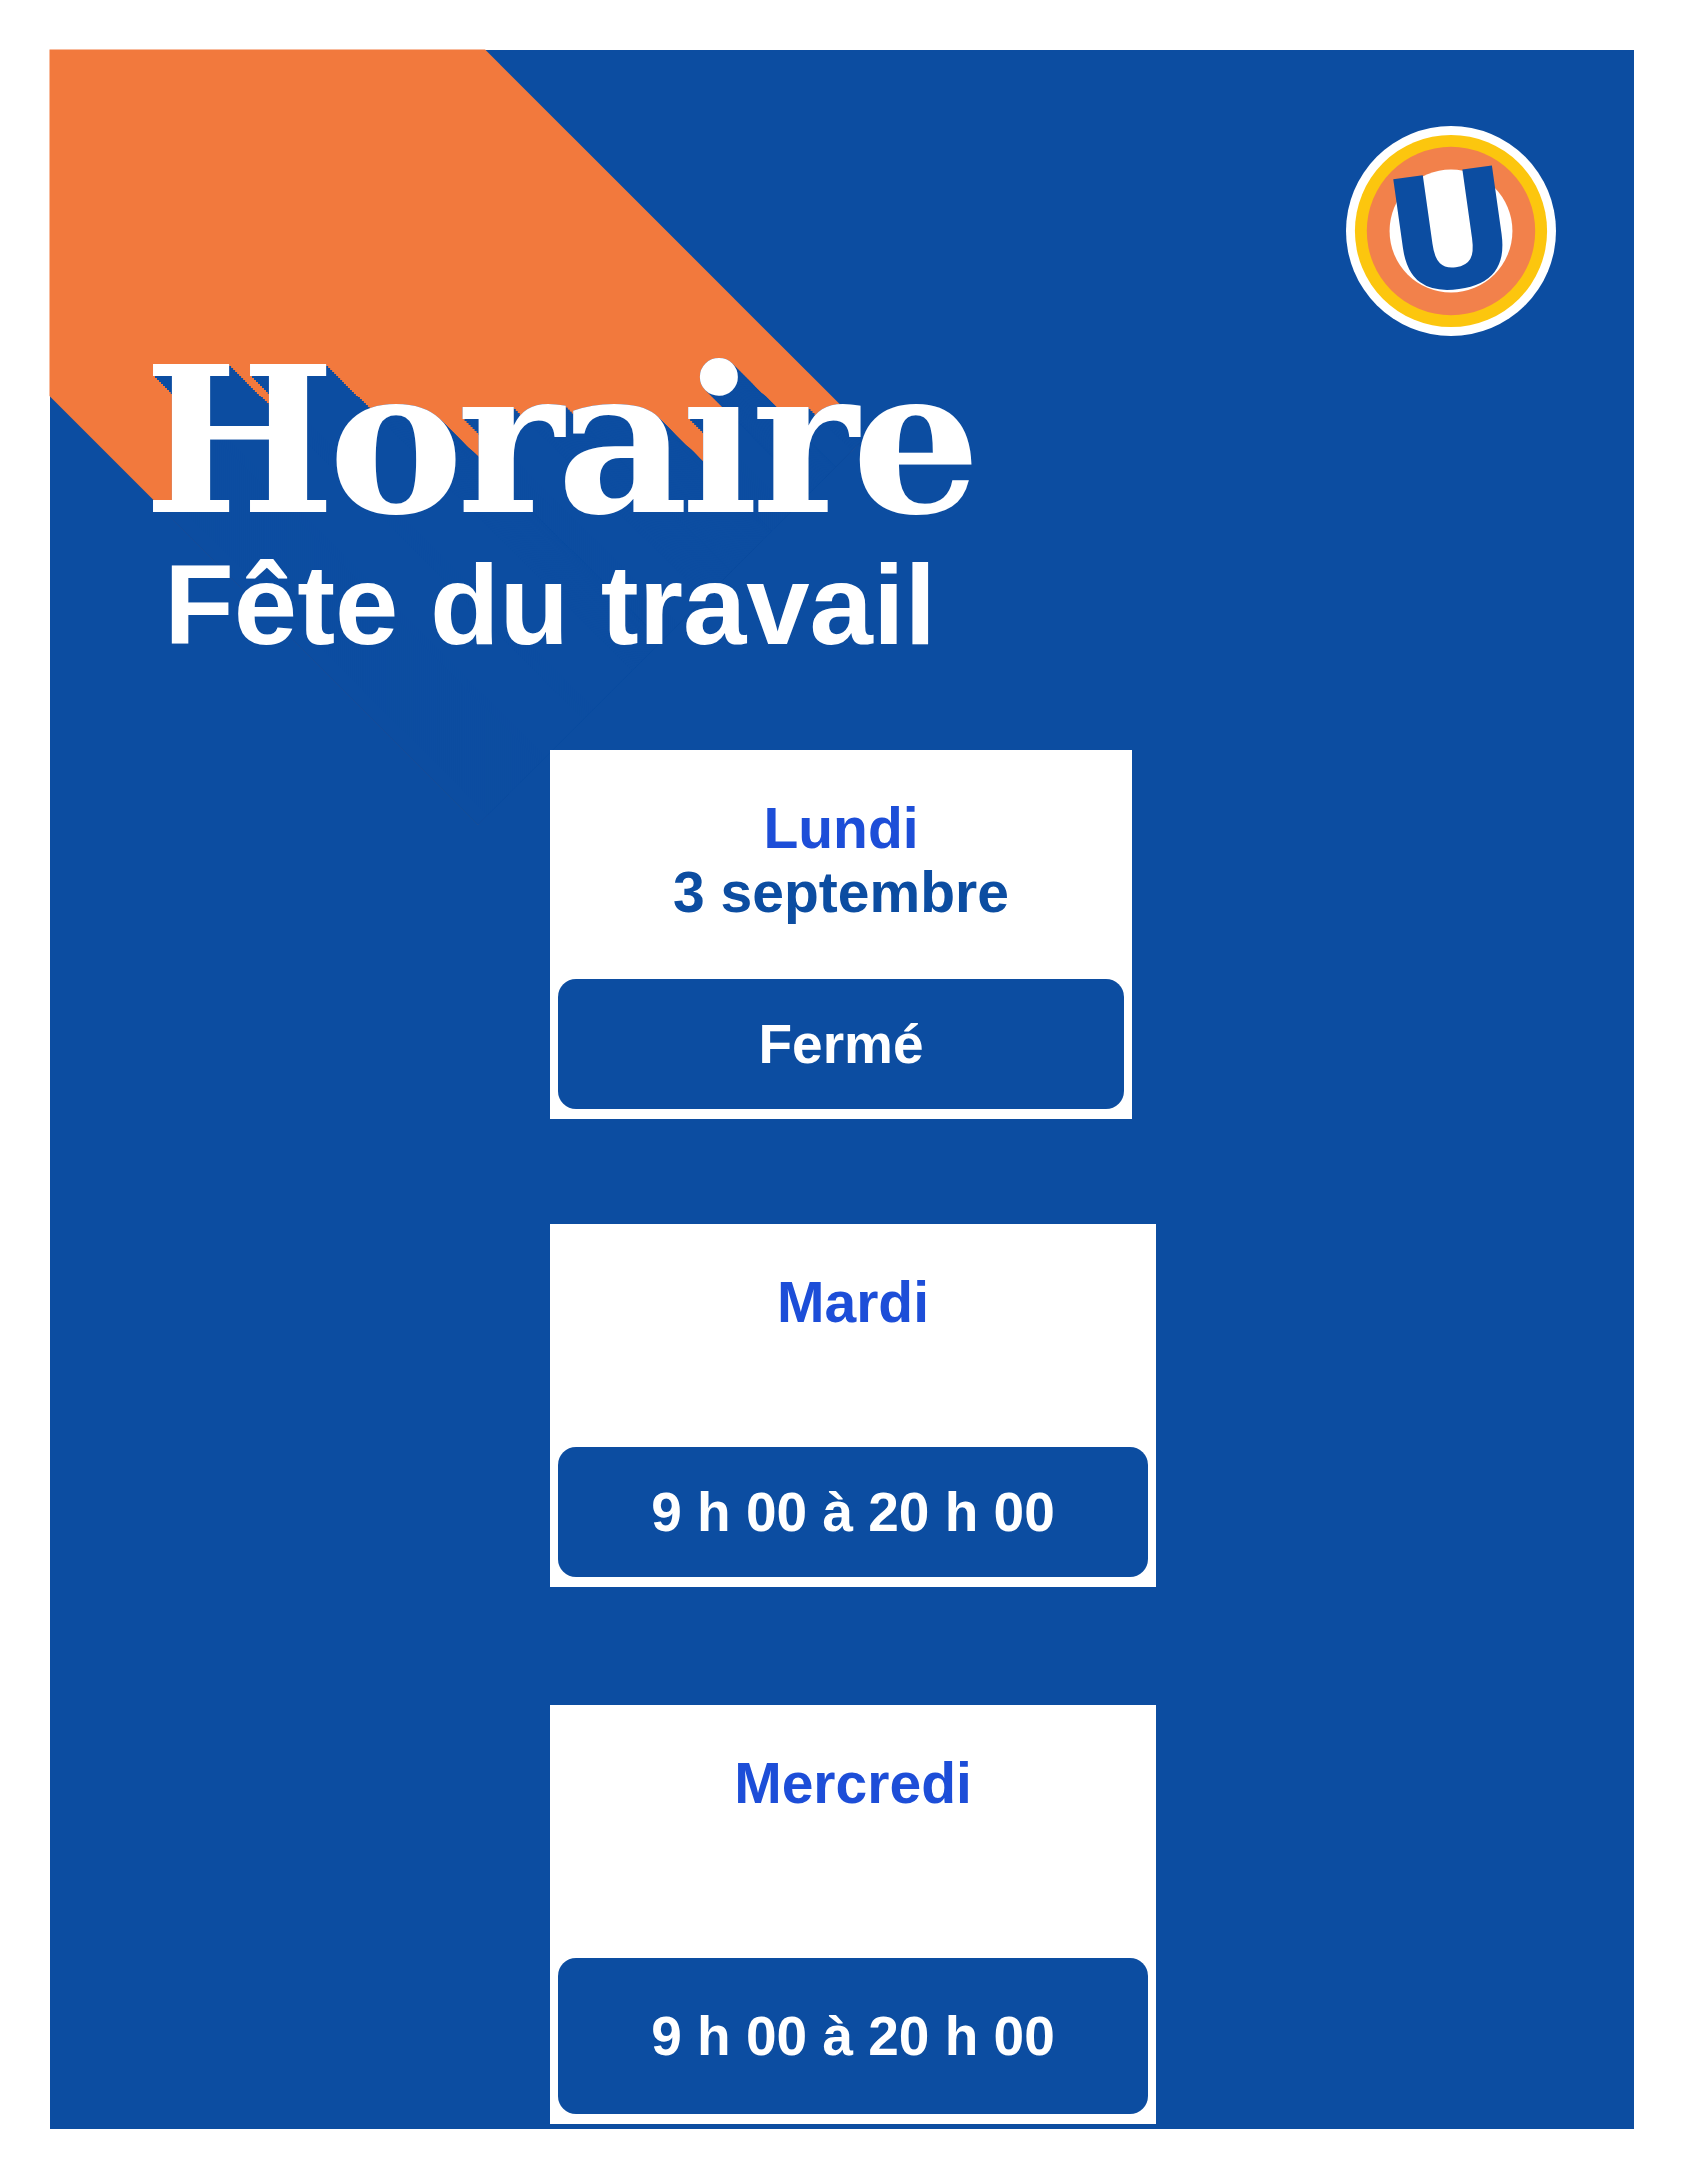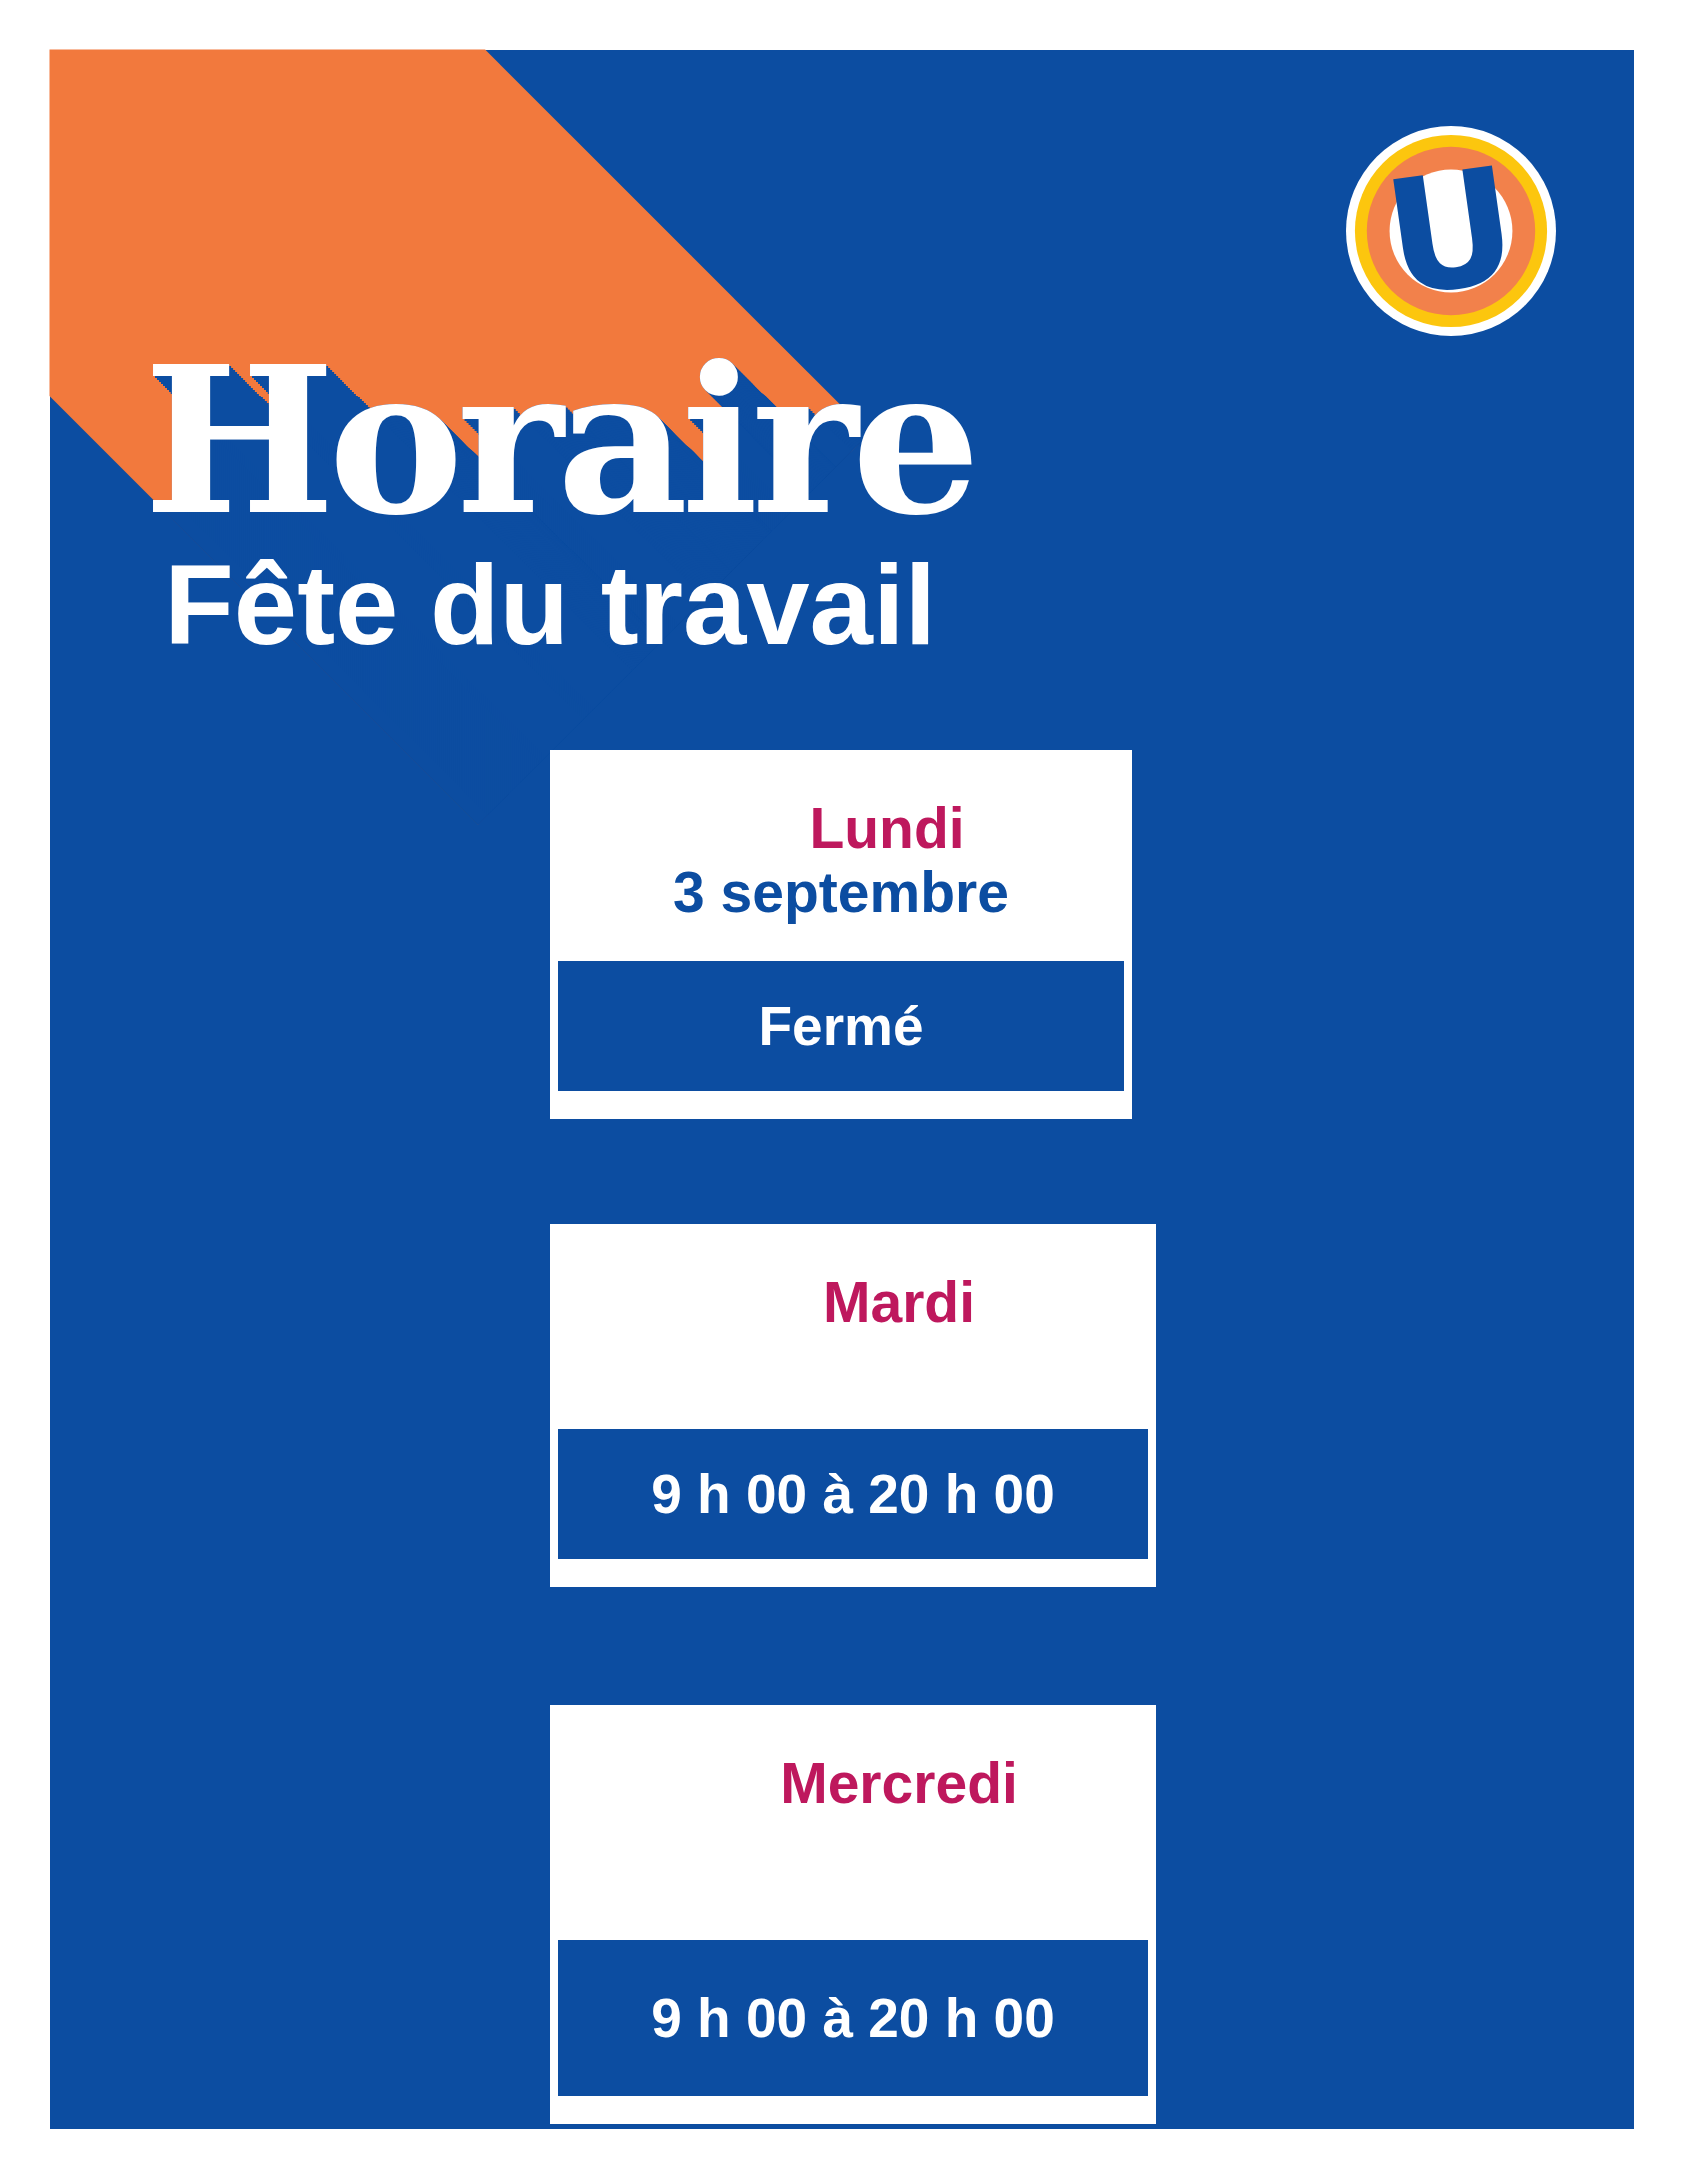--- a/index.html
+++ b/index.html
@@ -34,33 +34,33 @@
     font-size:160px;
   }
   .card{
     position:absolute;left:550px;width:582px;background:#ffffff;
   }
   .card--1{top:750px;height:369px;}
   .card--2{top:1224px;height:363px;padding-left:24px;}
   .card--3{top:1705px;height:419px;padding-left:24px;}
   .card-day{
     position:absolute;top:46px;left:0;width:100%;
-    text-align:center;color:#be185d;
-    font-weight:bold;font-size:57px;line-height:65px;margin-left:46px;
+    text-align:center;color:#1d4ed8;
+    font-weight:bold;font-size:57px;line-height:65px;
   }
   .card-date{
     position:absolute;top:110px;left:0;width:100%;
     text-align:center;color:#0C4DA1;
     font-weight:bold;font-size:57px;line-height:65px;
   }
   .card-hours{
-    position:absolute;left:8px;right:8px;bottom:28px;
+    position:absolute;left:8px;right:8px;bottom:10px;
     background:#0C4DA1;color:#ffffff;
     display:flex;align-items:center;justify-content:center;
-    font-weight:bold;font-size:55px;
+    font-weight:bold;font-size:55px;border-radius:18px;
   }
   .card--1 .card-hours{height:130px;}
   .card--2 .card-hours{height:130px;}
   .card--3 .card-hours{height:156px;}
 </style>
 </head>
 <body>
 
 <div class="blue-canvas"></div>
 

